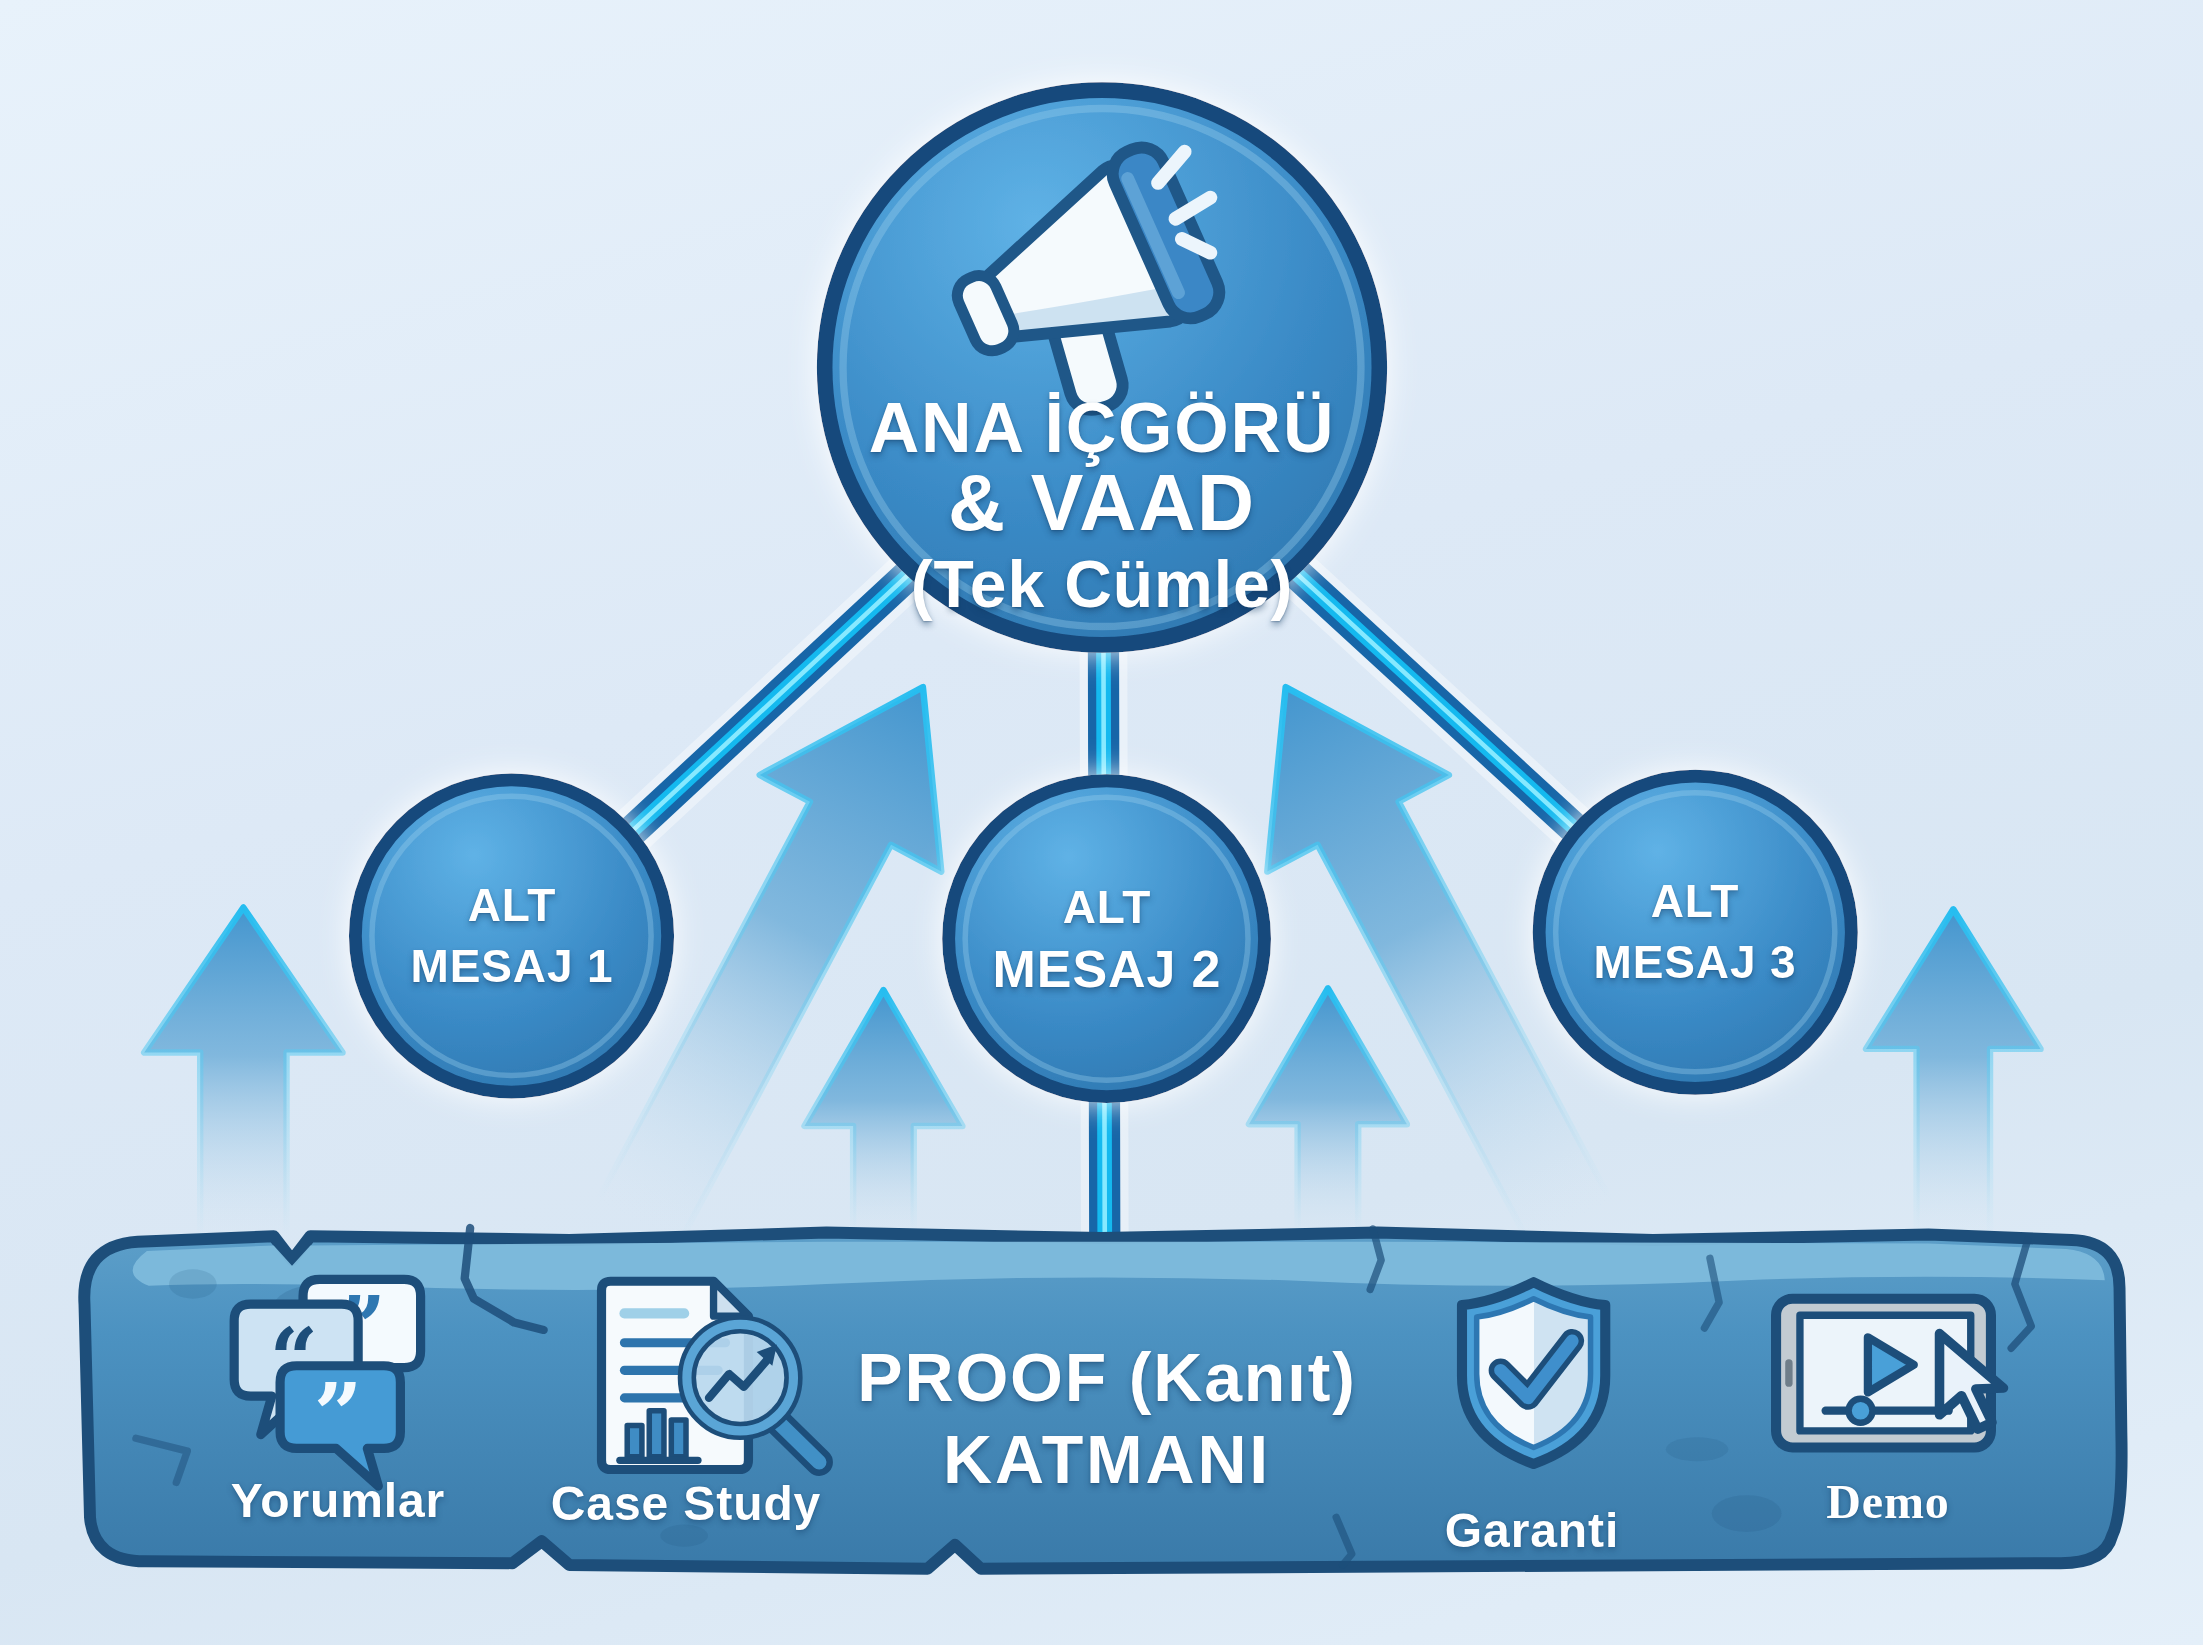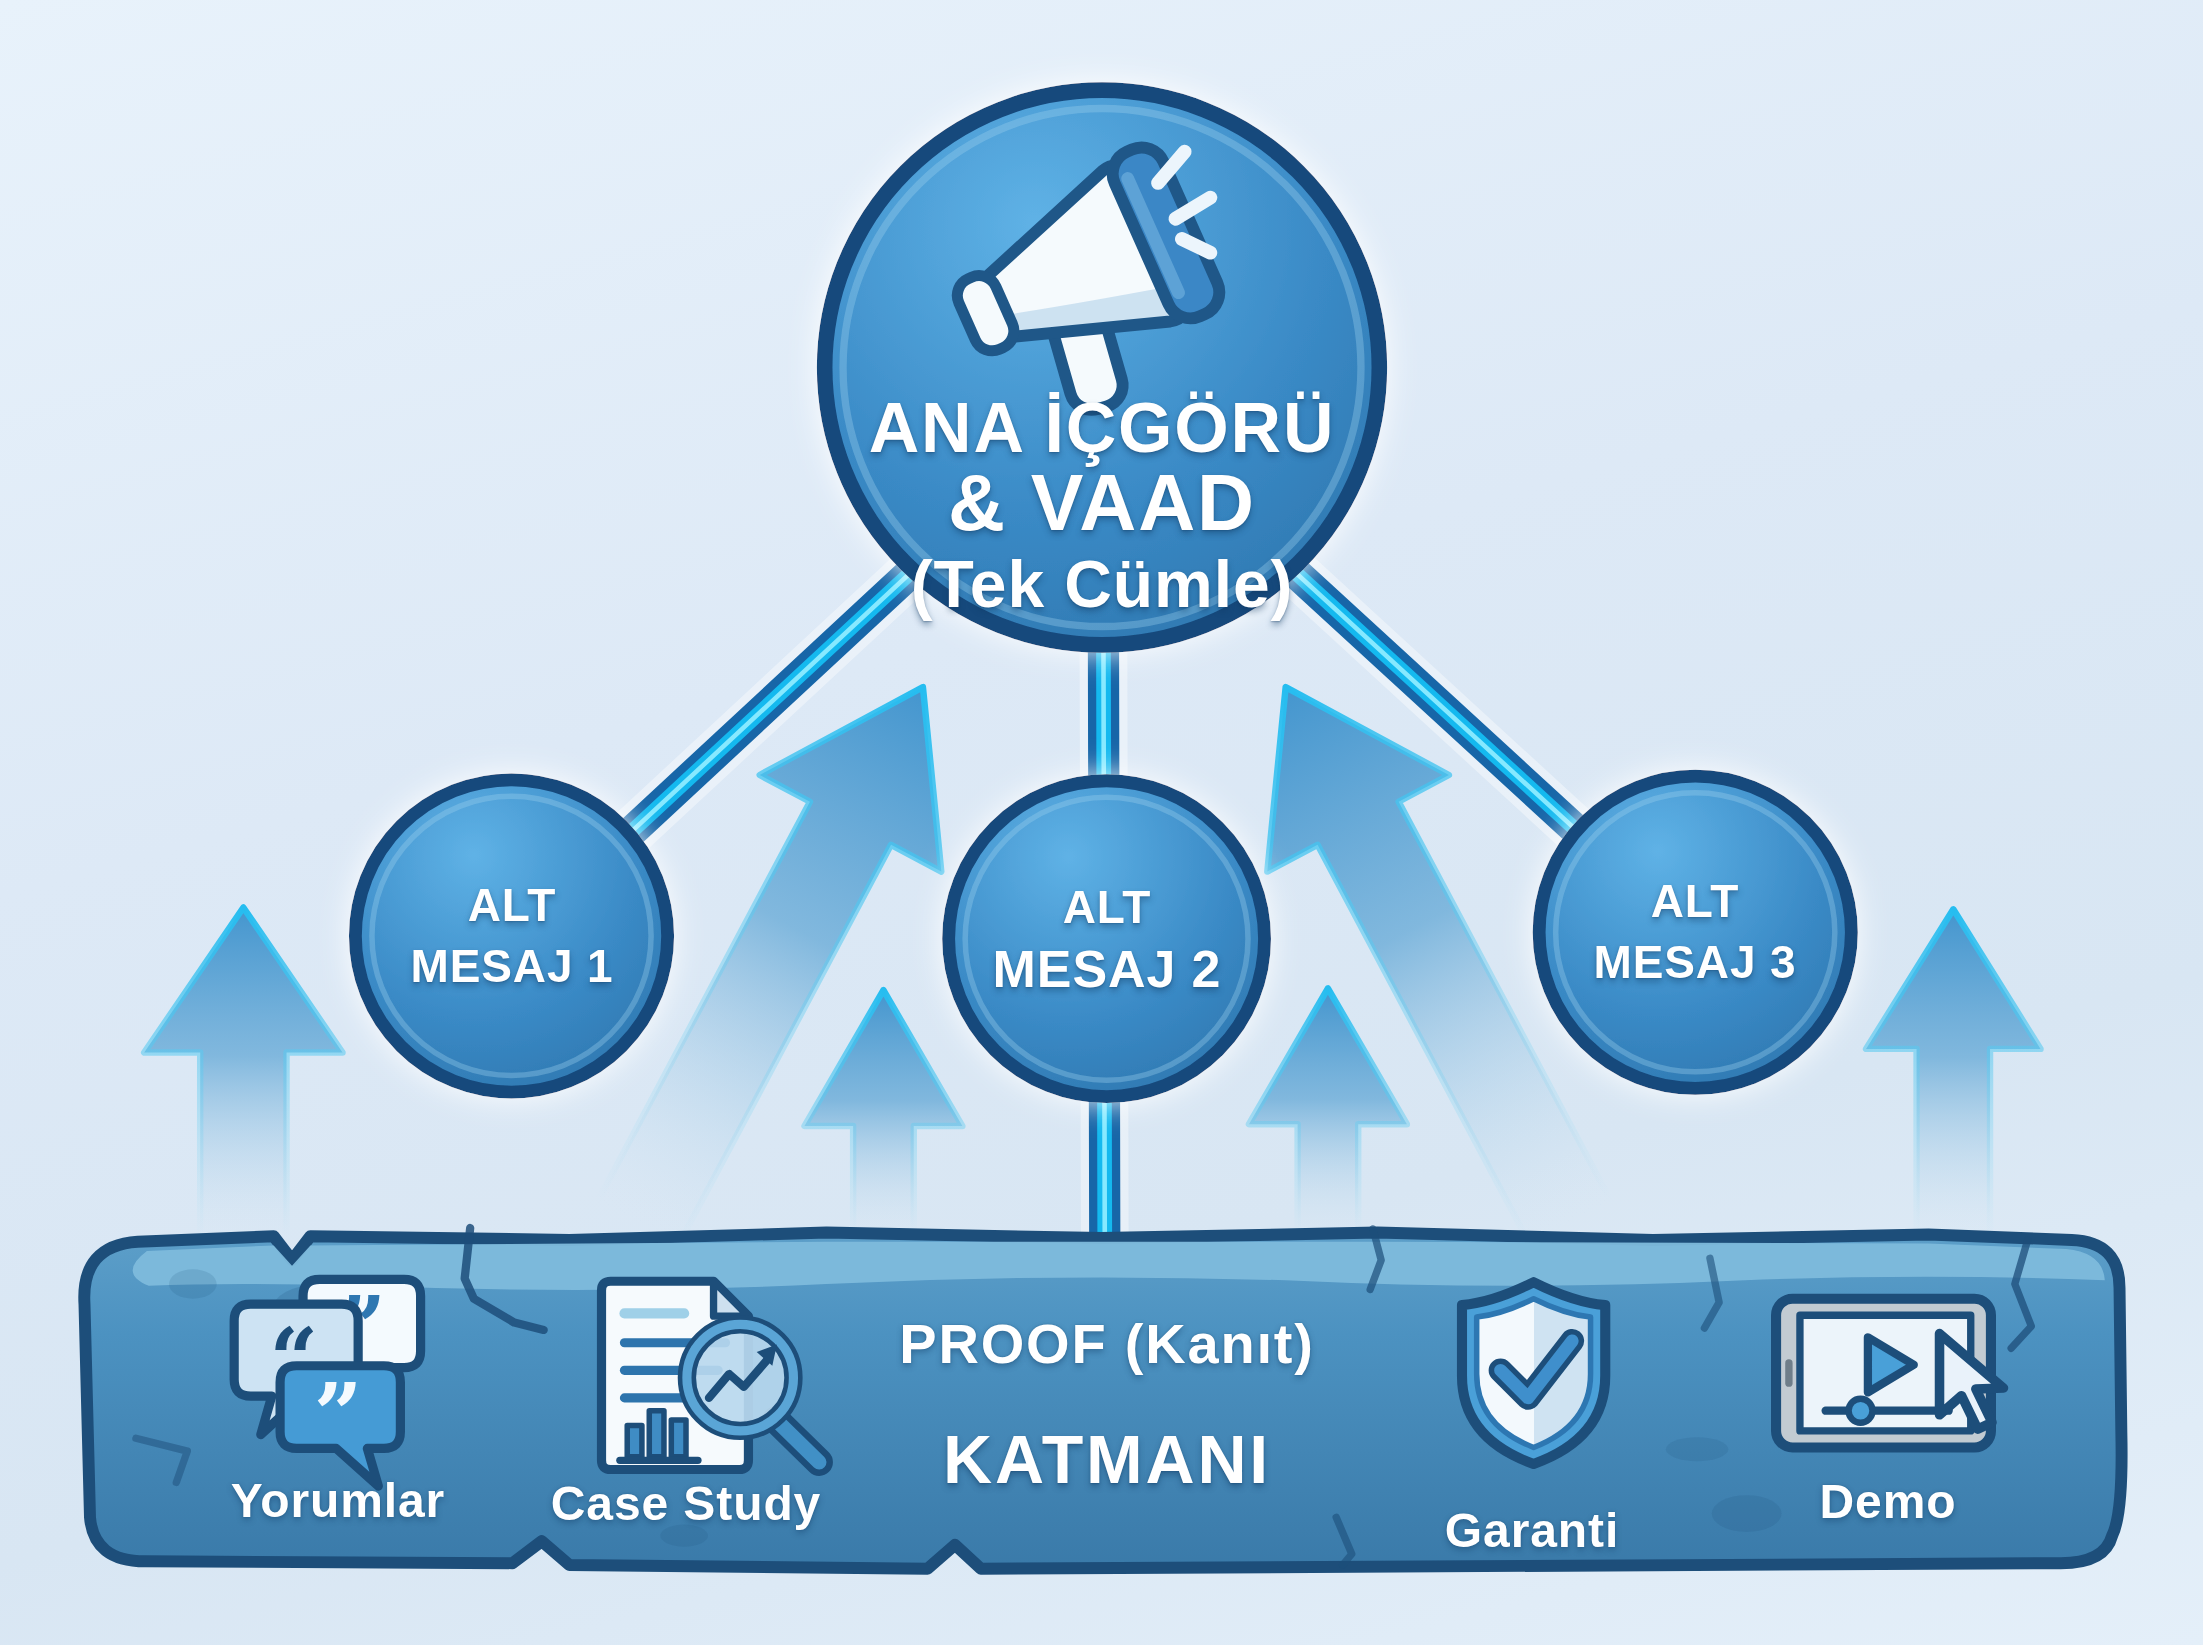--- a/index.html
+++ b/index.html
@@ -201,22 +201,22 @@
 <div class="t" style="left:1102px;top:503px;font-size:79px;letter-spacing:1.8px;">&amp; VAAD</div>
 <div class="t" style="left:1102px;top:584px;font-size:66px;">(Tek Cümle)</div>
 
 <div class="t" style="left:512px;top:905px;font-size:46px;">ALT</div>
 <div class="t" style="left:512px;top:966px;font-size:46px;">MESAJ 1</div>
 <div class="t" style="left:1107px;top:907px;font-size:46px;">ALT</div>
 <div class="t" style="left:1107px;top:969px;font-size:52px;">MESAJ 2</div>
 <div class="t" style="left:1695px;top:901px;font-size:46px;">ALT</div>
 <div class="t" style="left:1695px;top:962px;font-size:46px;">MESAJ 3</div>
 
-<div class="t" style="left:1107px;top:1343px;font-size:56px;letter-spacing:1.8px;">PROOF (Kanıt)</div>
+<div class="t" style="left:1107px;top:1377px;font-size:68px;letter-spacing:1.8px;">PROOF (Kanıt)</div>
 <div class="t" style="left:1107px;top:1459px;font-size:68px;letter-spacing:2.8px;">KATMANI</div>
 
 <div class="t" style="left:317px;top:1500px;font-size:48px;margin-left:21px;">Yorumlar</div>
 <div class="t" style="left:686px;top:1503px;font-size:48px;">Case Study</div>
 <div class="t" style="left:1532px;top:1498px;font-size:48px;margin-top:32px;">Garanti</div>
-<div class="t" style="left:1888px;top:1501px;font-size:48px;">Demo</div>
+<div class="t" style="left:1888px;top:1501px;font-size:48px;font-family:Liberation Serif, serif;">Demo</div>
 
 </div>
 
 
 </body></html>

